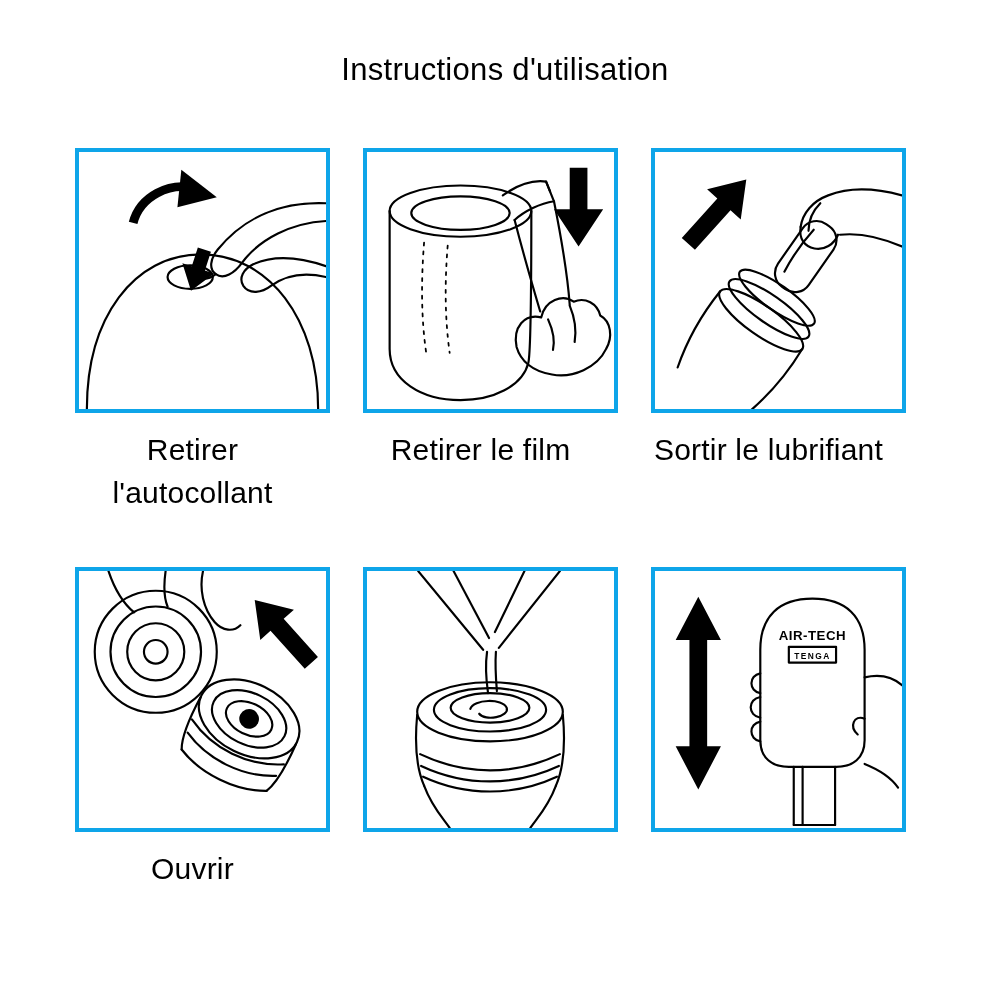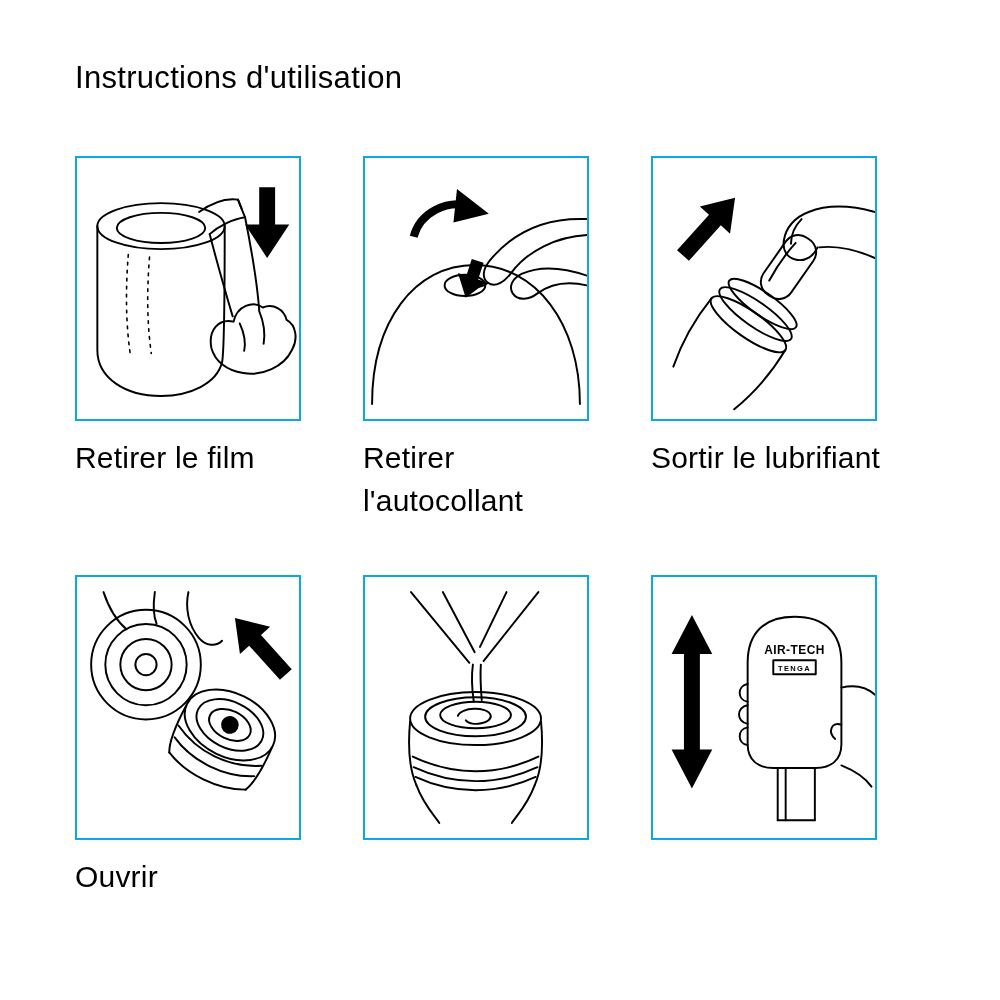--- a/index.html
+++ b/index.html
@@ -11,41 +11,42 @@
     width: 1000px;
     height: 1000px;
     position: relative;
     overflow: hidden;
     font-family: "Liberation Sans", sans-serif;
     color: #000;
   }
   .wrap {
     position: absolute;
     left: 75px;
-    top: 60px;
+    top: 52px;
     width: 860px;
+    text-align: center;
   }
   .page-title {
     font-size: 31px;
     font-weight: 400;
     letter-spacing: 0.3px;
     line-height: 1.15;
   }
   .grid {
     margin-top: 60px;
     display: grid;
     grid-template-columns: repeat(3, 255px);
     column-gap: 33px;
     row-gap: 52px;
   }
   .cell { width: 255px; }
   .panel {
-    width: 226px;
+    width: 255px;
     height: 265px;
-    border: 2px solid #0ea5e9;
+    border: 4px solid #0ea5e9;
     box-sizing: border-box;
     background: #fff;
     overflow: hidden;
   }
   .panel svg { display: block; width: 100%; height: 100%; }
   .caption {
     margin-top: 15px;
     width: 235px;
     font-size: 30px;
     line-height: 1.45;
@@ -86,20 +87,42 @@
 
 <div class="wrap">
 
   <div class="page-title">Instructions d'utilisation</div>
 
   <div class="grid">
 
     <div class="cell">
       <div class="panel">
         <svg class="art" viewBox="0 0 251 261">
+          <path d="M8,261 C8,168 56,104 124,104 C193,104 243,170 243,261"></path>
+          <ellipse cx="113" cy="127" rx="23" ry="12"></ellipse>
+          <g>
+            <path d="M251,52 C206,50 168,66 141,99 C133,109 132,119 139,124 C147,130 158,123 166,112 C184,88 216,72 251,70"></path>
+            <path d="M251,116 C222,106 197,105 177,114 C167,119 162,128 167,136 C173,145 186,143 195,136 C210,125 230,122 251,127"></path>
+            <path d="M139,124 C131,130 125,130 120,126"></path>
+          </g>
+          <g>
+            <path class="thick" d="M55,72 C62,45 92,30 118,37"></path>
+            <polygon class="fill" points="140,46 104,18 100,56"></polygon>
+          </g>
+          <g transform="rotate(18 120 122)">
+            <polygon class="fill" points="113,98 127,98 127,118 137,118 120,142 103,118 113,118"></polygon>
+          </g>
+        </svg>
+      </div>
+      <div class="caption">Retirer l'autocollant</div>
+    </div>
+
+    <div class="cell">
+      <div class="panel">
+        <svg class="art" viewBox="0 0 251 261">
           <g>
             <ellipse cx="95" cy="60" rx="72" ry="26"></ellipse>
             <ellipse cx="95" cy="62" rx="50" ry="17"></ellipse>
             <path d="M23,60 L23,200 C23,232 55,252 95,252 C128,252 158,238 164,214 C167,200 167,120 167,60"></path>
           </g>
           <g>
             <path d="M138,44 C152,34 168,28 182,30 L190,50 C176,52 160,60 150,69"></path>
             <path d="M182,30 L186,40"></path>
             <path class="dash" d="M58,92 C55,130 55,168 60,203"></path>
             <path class="dash" d="M82,95 C79,132 79,168 84,204"></path>
@@ -108,42 +131,20 @@
           </g>
           <g>
             <path d="M152,198 C148,178 160,164 177,168 C181,150 199,144 210,152 C222,147 234,154 237,166 C248,172 250,188 243,200 C234,219 209,230 188,226 C168,223 156,212 152,198 Z"></path>
             <path d="M184,170 C189,181 191,192 189,201"></path>
             <path d="M206,156 C211,168 213,181 211,193"></path>
           </g>
           <polygon class="fill" points="206,16 224,16 224,58 240,58 215,96 190,58 206,58"></polygon>
         </svg>
       </div>
       <div class="caption">Retirer le film</div>
-    </div>
-
-    <div class="cell">
-      <div class="panel">
-        <svg class="art" viewBox="0 0 251 261">
-          <path d="M8,261 C8,168 56,104 124,104 C193,104 243,170 243,261"></path>
-          <ellipse cx="113" cy="127" rx="23" ry="12"></ellipse>
-          <g>
-            <path d="M251,52 C206,50 168,66 141,99 C133,109 132,119 139,124 C147,130 158,123 166,112 C184,88 216,72 251,70"></path>
-            <path d="M251,116 C222,106 197,105 177,114 C167,119 162,128 167,136 C173,145 186,143 195,136 C210,125 230,122 251,127"></path>
-            <path d="M139,124 C131,130 125,130 120,126"></path>
-          </g>
-          <g>
-            <path class="thick" d="M55,72 C62,45 92,30 118,37"></path>
-            <polygon class="fill" points="140,46 104,18 100,56"></polygon>
-          </g>
-          <g transform="rotate(18 120 122)">
-            <polygon class="fill" points="113,98 127,98 127,118 137,118 120,142 103,118 113,118"></polygon>
-          </g>
-        </svg>
-      </div>
-      <div class="caption">Retirer l'autocollant</div>
     </div>
 
     <div class="cell">
       <div class="panel">
         <svg class="art" viewBox="0 0 251 261">
           <g transform="rotate(42 62 62)">
             <polygon class="fill" points="62,16 85,50 71,50 71,104 53,104 53,50 39,50"></polygon>
           </g>
           <g transform="rotate(35 105 175)">
             <ellipse cx="105" cy="142" rx="46" ry="13"></ellipse>

